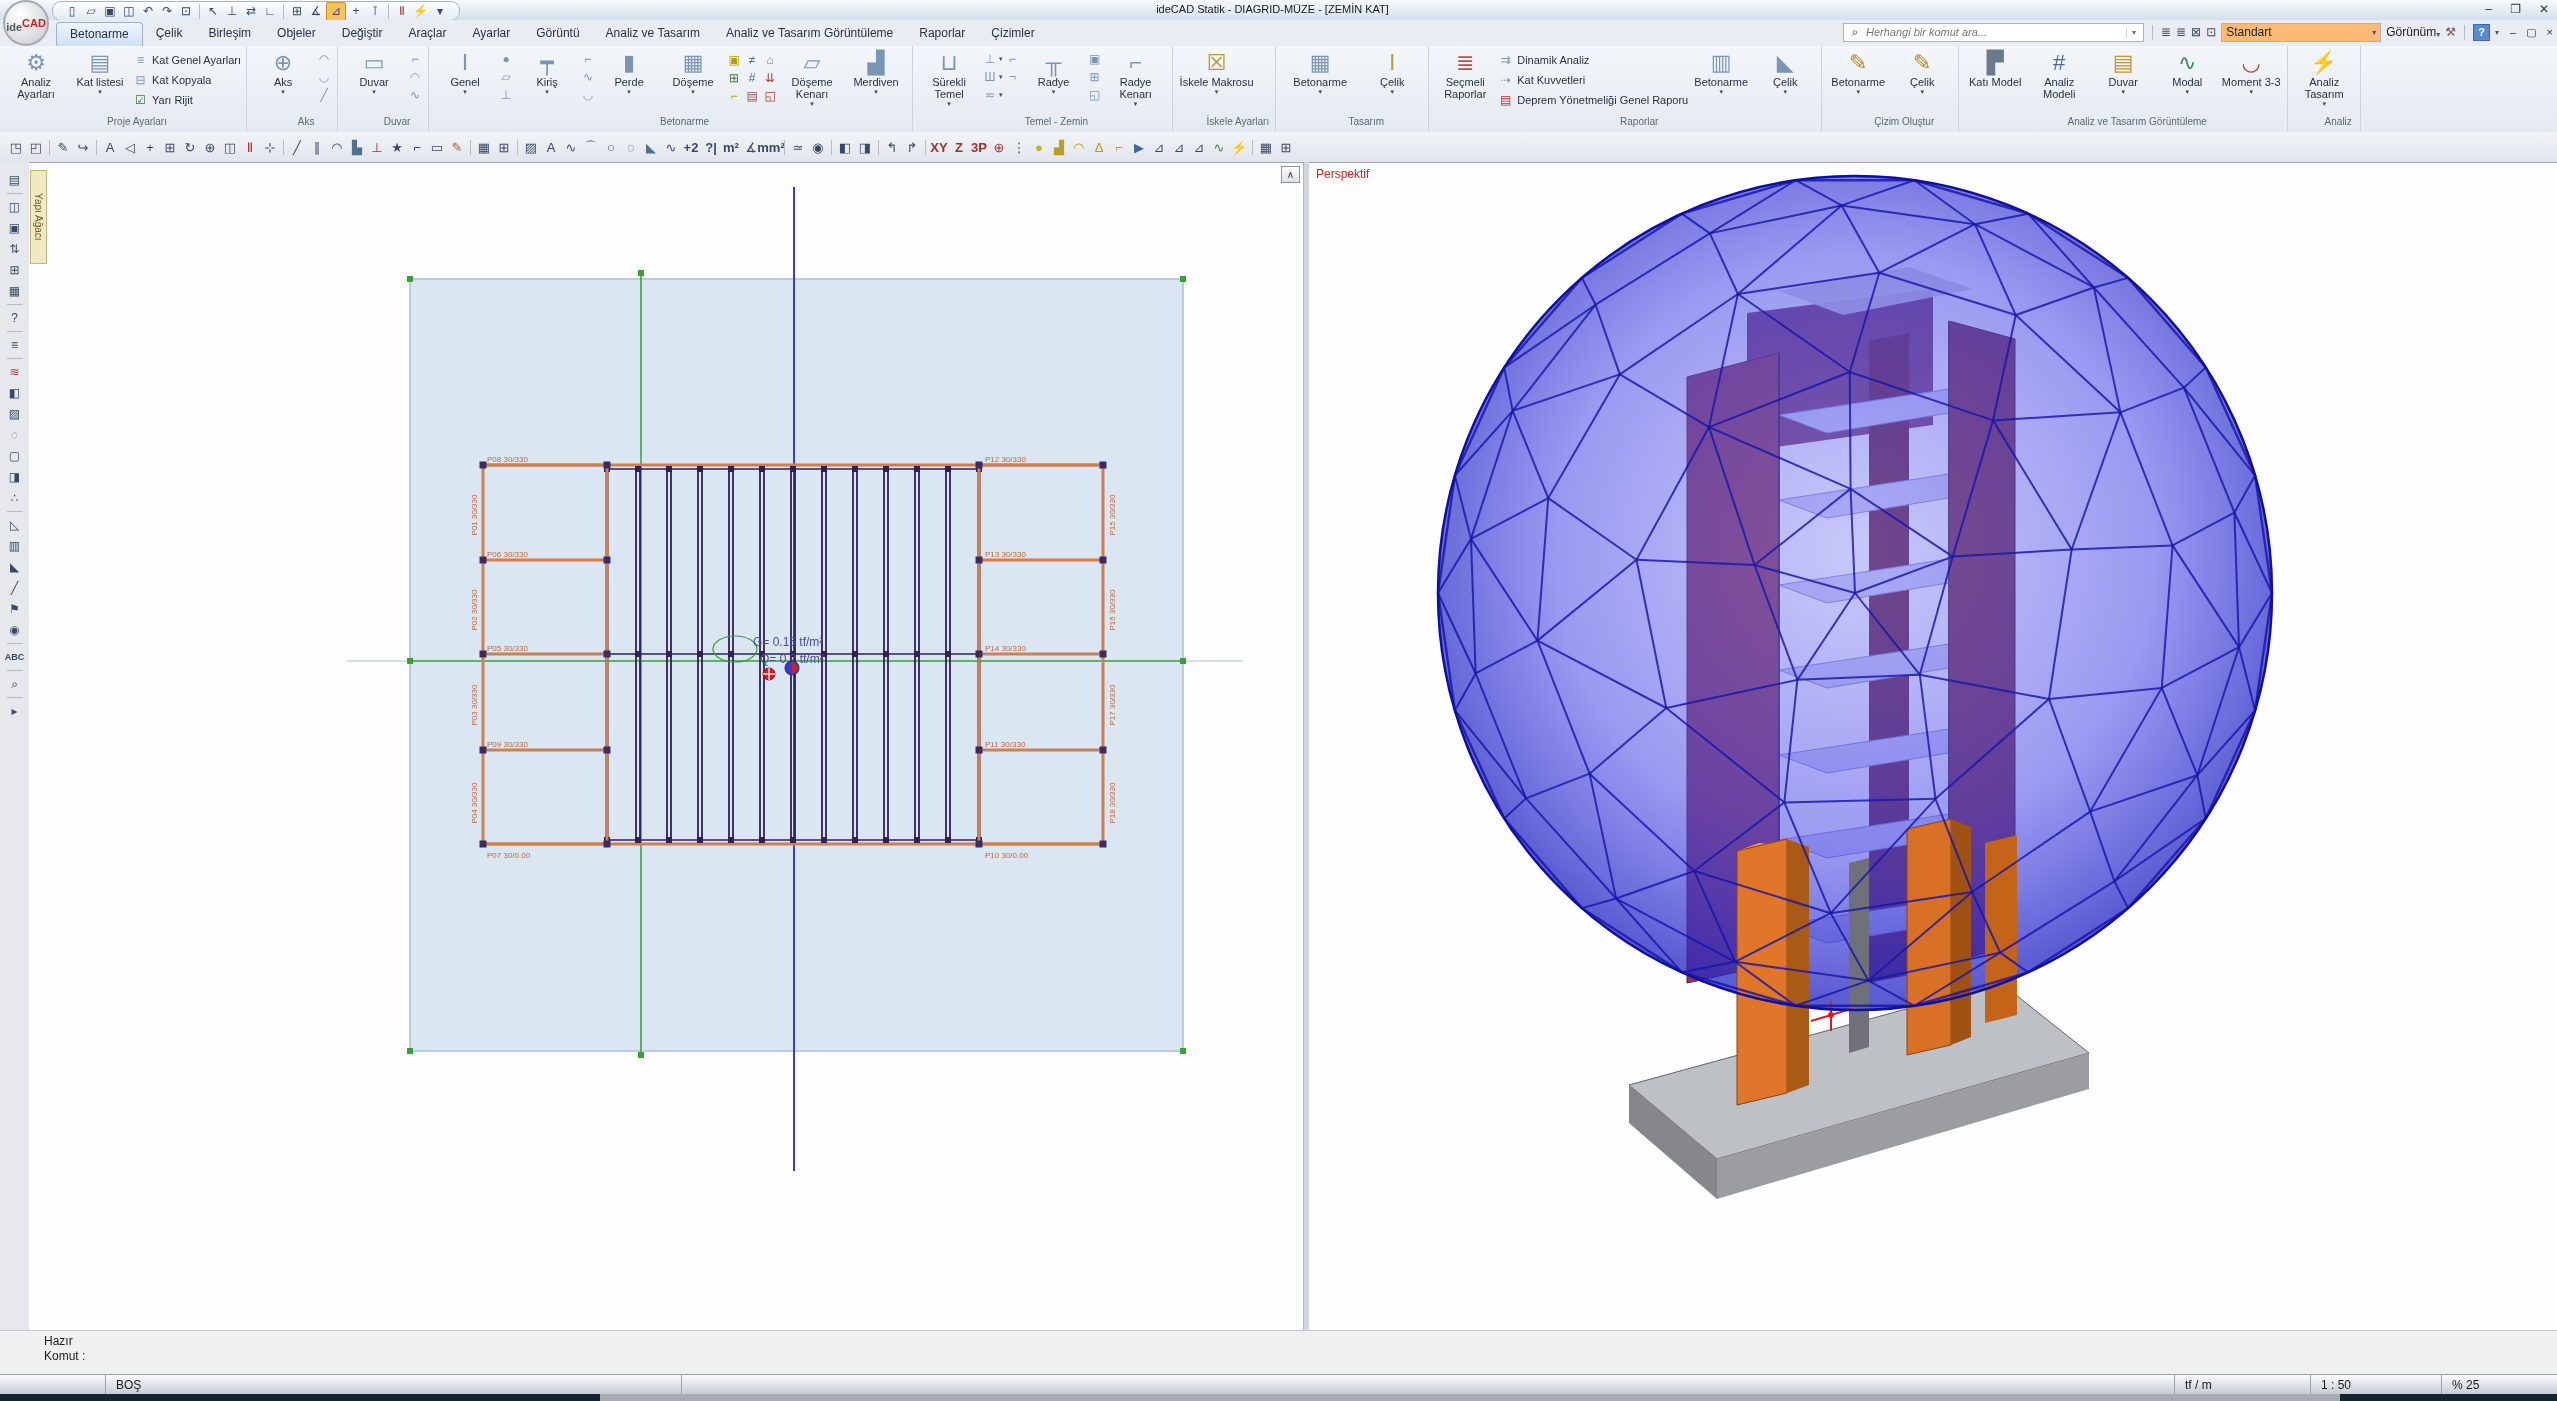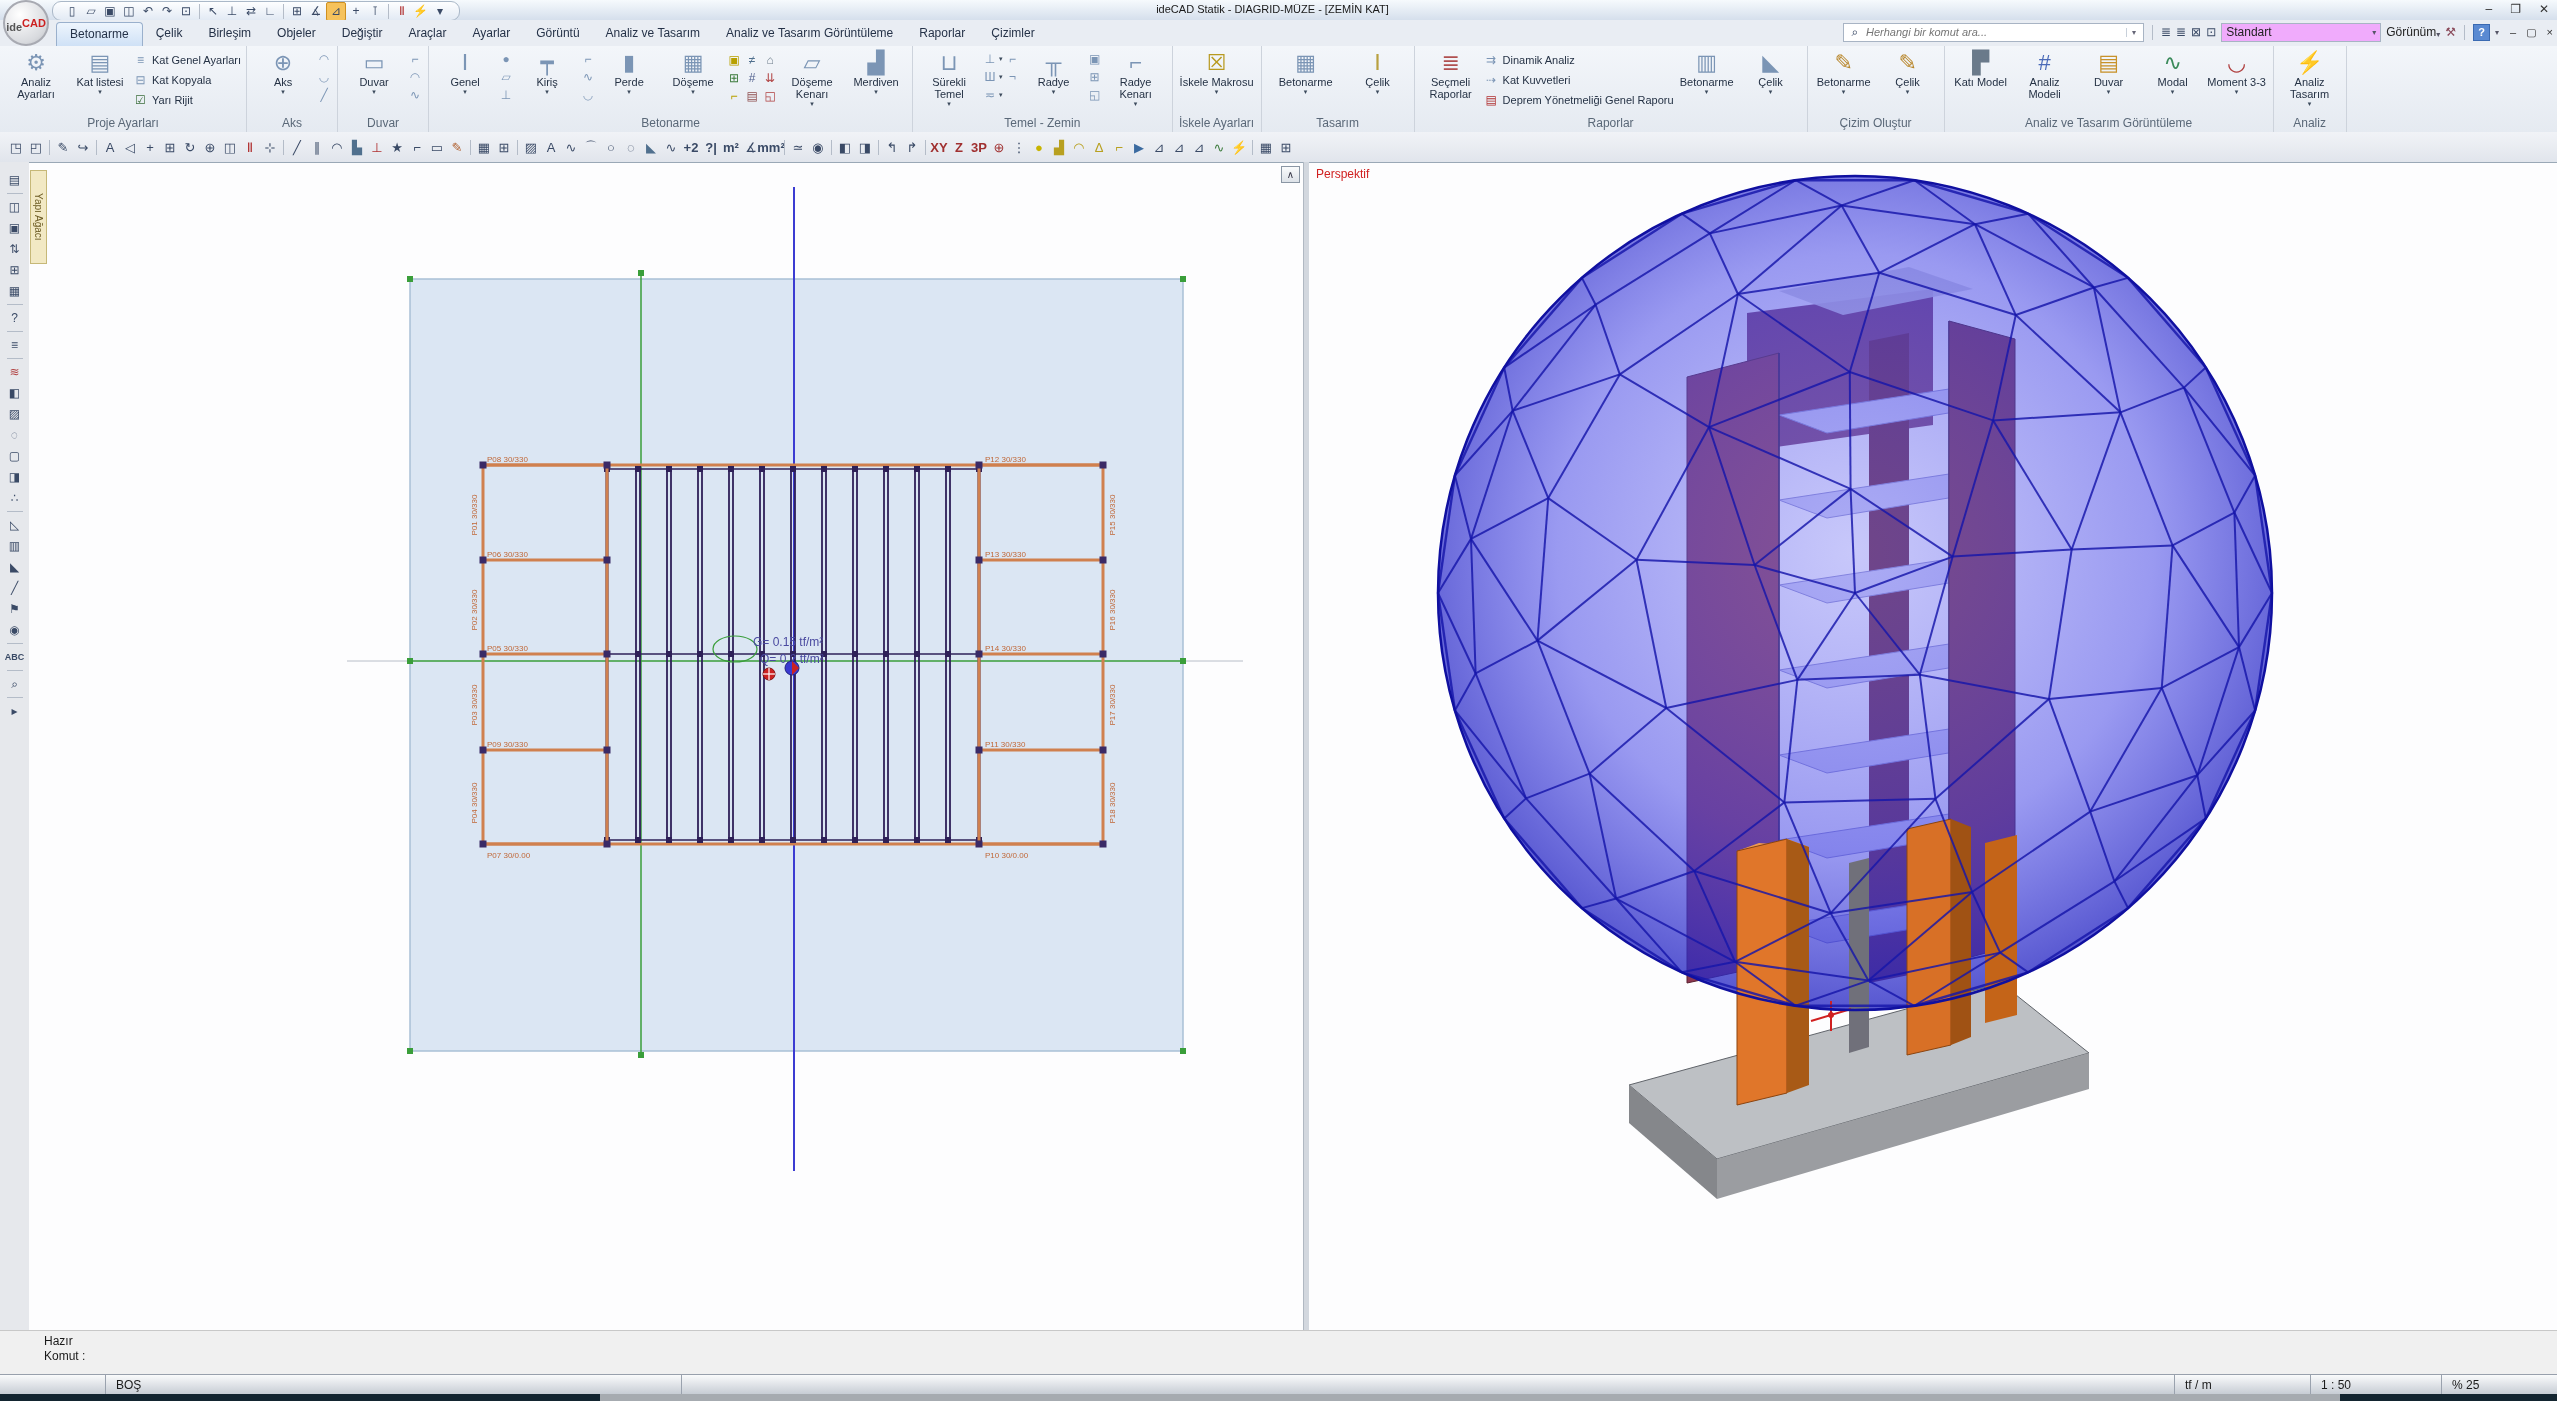--- a/index.html
+++ b/index.html
@@ -31,33 +31,33 @@
   .tab{padding:4px 13px 5px;font-size:12px;color:#253248;white-space:nowrap;}
   .tab.active{background:linear-gradient(#eef5fd,#cfe1f6);border:1px solid #9ab0cc;border-bottom:none;
     border-radius:4px 4px 0 0;}
   .menuright{position:absolute;right:4px;top:2px;display:flex;align-items:center;gap:5px;height:20px;}
   .searchbox{width:295px;height:17px;background:#fff;border:1px solid #a8b4c4;display:flex;
     align-items:center;font-size:11px;color:#888;padding:0 2px;}
   .searchbox input{border:none;outline:none;flex:1;font-style:italic;font-size:11px;color:#888;
     font-family:"Liberation Sans",sans-serif;background:transparent;}
   .sdrop{width:14px;text-align:center;color:#667;font-size:8px;border-left:1px solid #c8d0da;}
   .mini{font-size:12px;color:#3a4a66;}
-  .combo{display:flex;align-items:center;gap:19px;border:1px solid #a8b4c4;background:#f0abfc;
+  .combo{display:flex;align-items:center;gap:19px;border:1px solid #a8b4c4;background:#fdba74;
     height:17px;font-size:12px;color:#222;padding:0 4px;}
   .combo .car{font-size:8px;color:#556;}
   .plaincombo{display:flex;align-items:flex-end;gap:0;font-size:12px;color:#222;}
   .helpbox{background:#5a8ad2;color:#fff;font-size:11px;font-weight:bold;width:15px;height:15px;
     display:flex;align-items:center;justify-content:center;border:1px solid #3a6ab2;}
   .mdibtns{display:flex;gap:10px;font-size:11px;color:#333;margin-left:6px;}
   
   .ribbon{position:absolute;top:46px;left:0;right:0;height:86px;display:flex;
     background:linear-gradient(#f3f6fa,#e5eaf1);border-bottom:1px solid #c6ced8;}
   .rgroup{display:flex;flex-direction:column;border-right:1px solid #cdd3dc;}
   .rgc{flex:1;display:flex;align-items:stretch;padding:2px 5px 0;gap:2px;}
-  .rgl{height:16px;text-align:center;font-size:12px;color:#5a6878;padding:0 6px;white-space:nowrap;}
+  .rgl{height:16px;text-align:center;font-size:10px;color:#5a6878;padding:0 6px;white-space:nowrap;margin-left:28px;}
   .rbtn{display:flex;flex-direction:column;align-items:center;width:60px;padding:1px 1px 0;
     font-size:11px;line-height:12px;color:#253245;text-align:center;border-radius:3px;}
   .rbtn.w74{width:76px;}
   .rbtn .ric{font-size:22px;line-height:27px;height:27px;color:#7b95b5;}
   .caret{font-size:7px;color:#3c4a5c;line-height:8px;}
   .rrowcol{display:flex;flex-direction:column;justify-content:flex-start;gap:2px;padding-top:3px;}
   .rrow{display:flex;align-items:center;gap:4px;font-size:11px;color:#253245;height:18px;white-space:nowrap;}
   .rrow .ric{font-size:12px;width:15px;height:15px;line-height:15px;text-align:center;color:#7b95b5;}
   .icol{display:flex;flex-direction:column;gap:4px;padding-top:4px;align-items:center;}
   .icol .sic{font-size:12px;color:#7b95b5;width:16px;height:14px;line-height:14px;text-align:center;}

